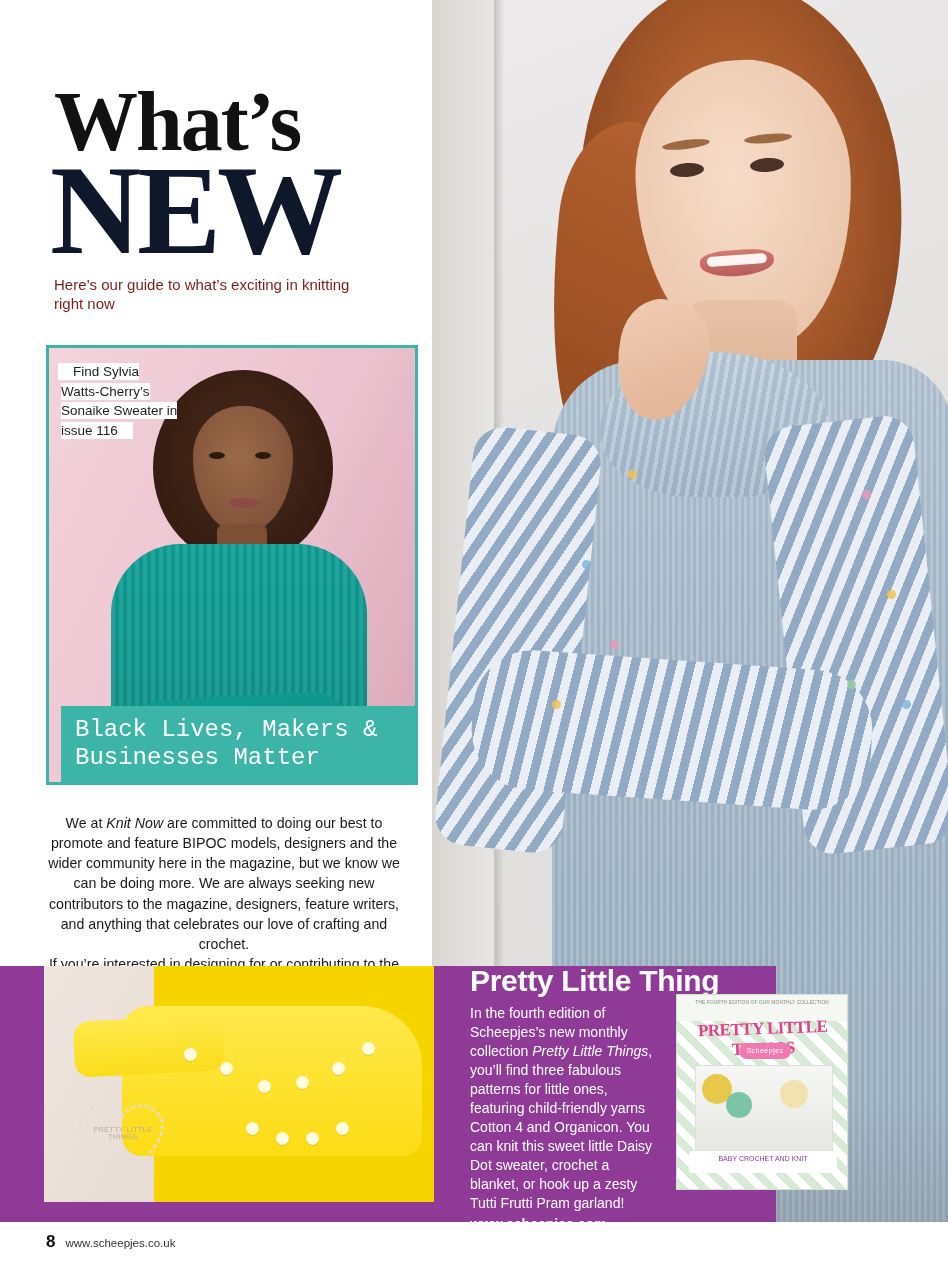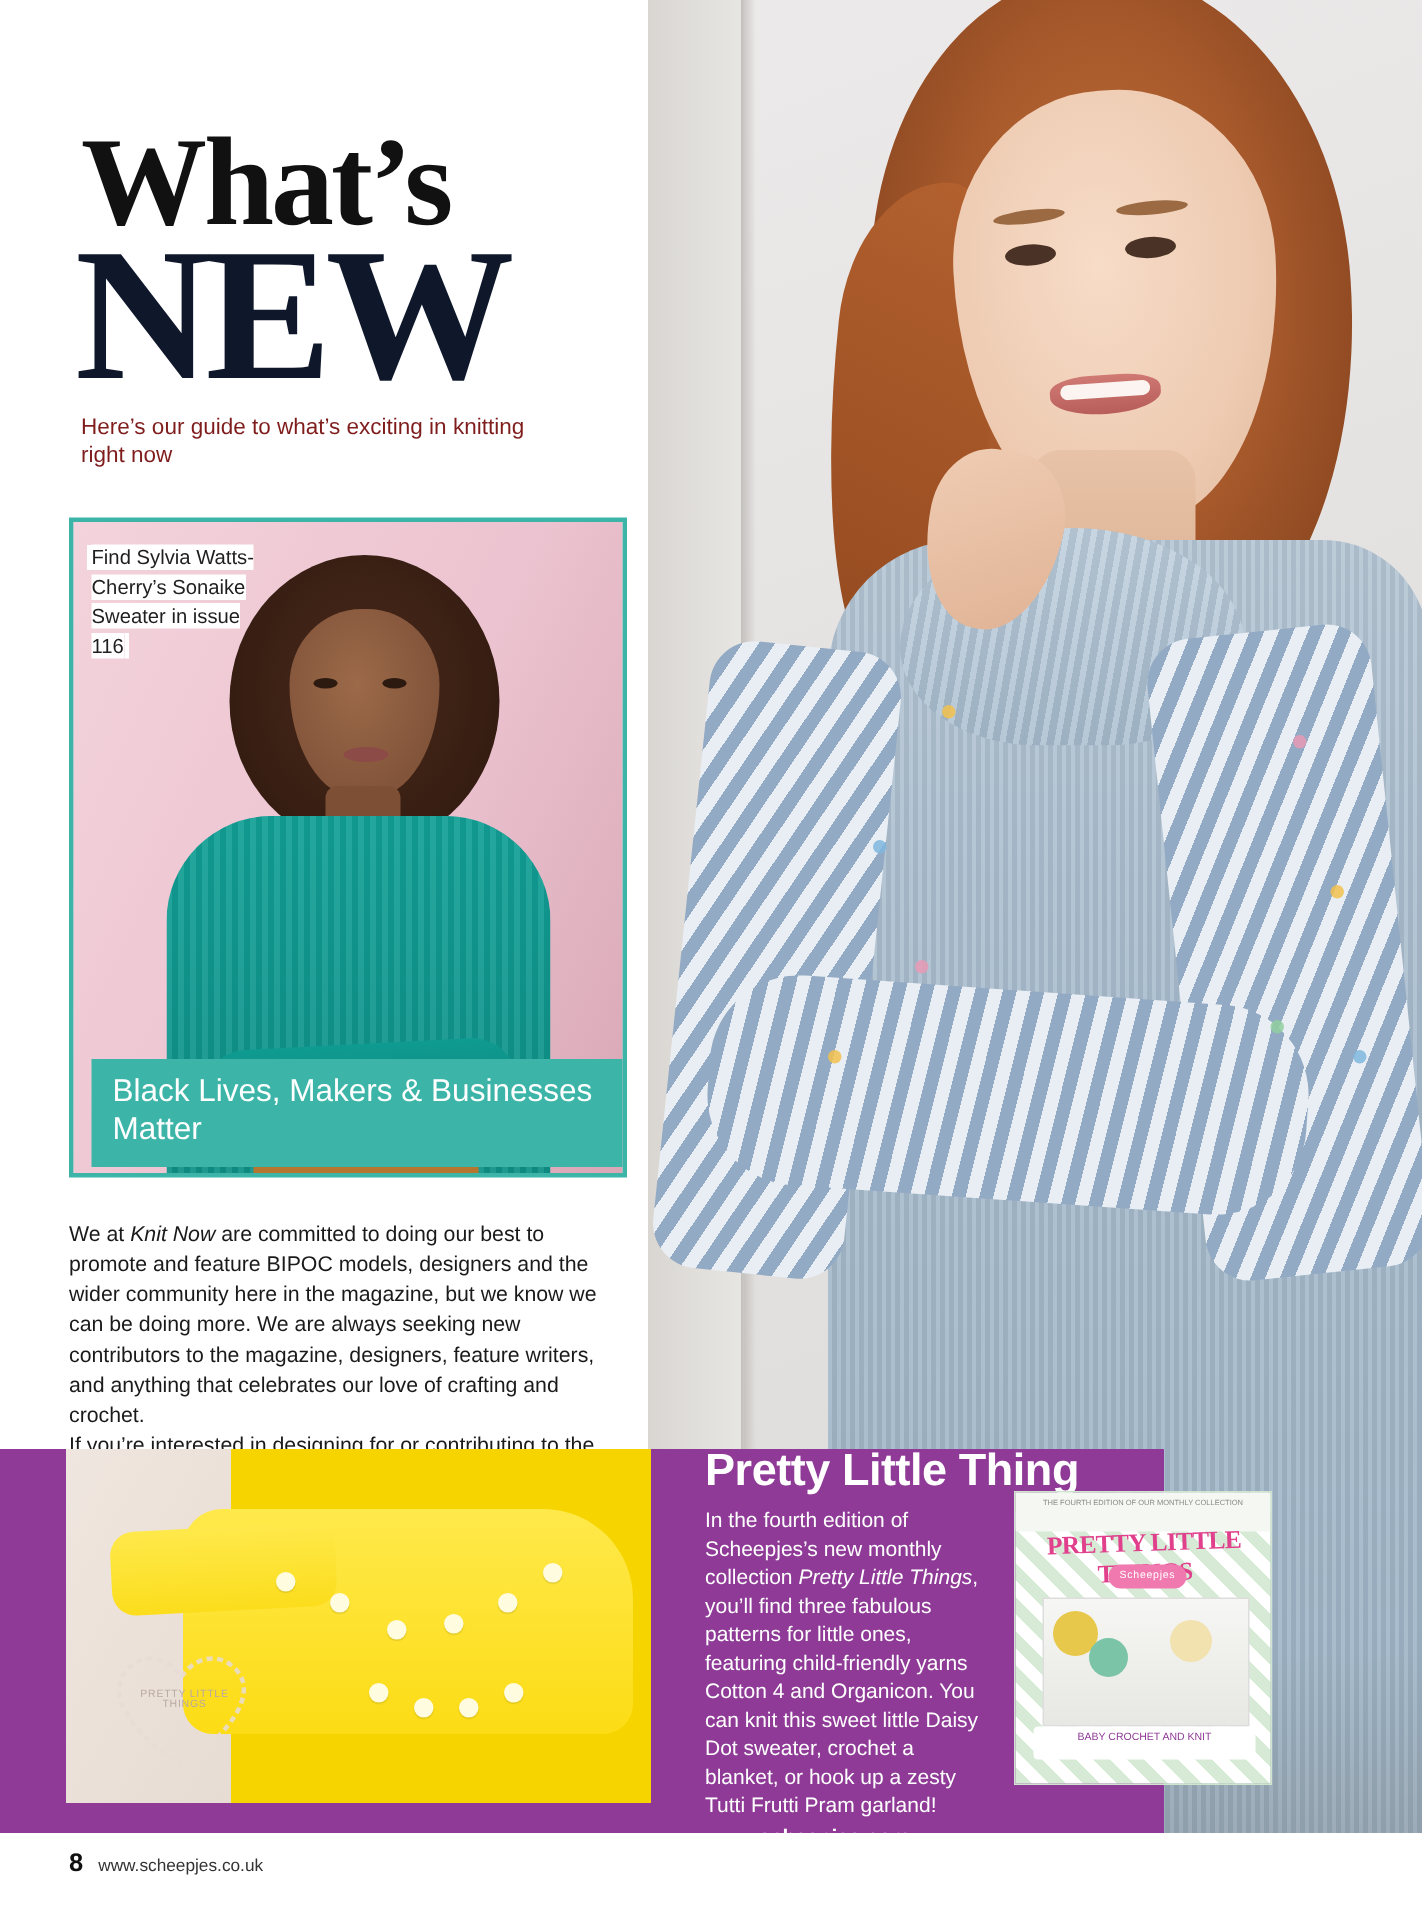--- a/index.html
+++ b/index.html
@@ -253,43 +253,44 @@
     left: 12px;
     top: 14px;
     width: 118px;
     font-size: 13.5px;
     line-height: 1.45;
     color: #1f1f1f;
   }
   .blm-caption span {
     background: #ffffff;
     box-shadow: 3px 0 0 #ffffff, -3px 0 0 #ffffff;
-    padding: 1px 0;
+    padding: 1px 12px;
   }
   .blm-banner {
     position: absolute;
     left: 12px;
     top: 358px;
     width: 360px;
     background: #3cb5a8;
     color: #ffffff;
     padding: 10px 14px 12px 14px;
     box-sizing: border-box;
-    font-size: 21px;
+    font-size: 24px;
     line-height: 1.18;
     font-weight: normal;
+    font-family: Liberation Mono, monospace;
   }
   .blm-body {
     margin-top: 28px;
     width: 356px;
     font-size: 14.2px;
     line-height: 1.42;
     color: #1a1a1a;
   }
-  .blm-body p { margin: 0; }
+  .blm-body p { margin: 0; text-align: center; }
   .blm-body em { font-style: italic; }
   .blm-body strong { font-weight: bold; }
 
   
   .plt {
     position: absolute;
     left: 0;
     top: 966px;
     width: 776px;
     height: 256px;

